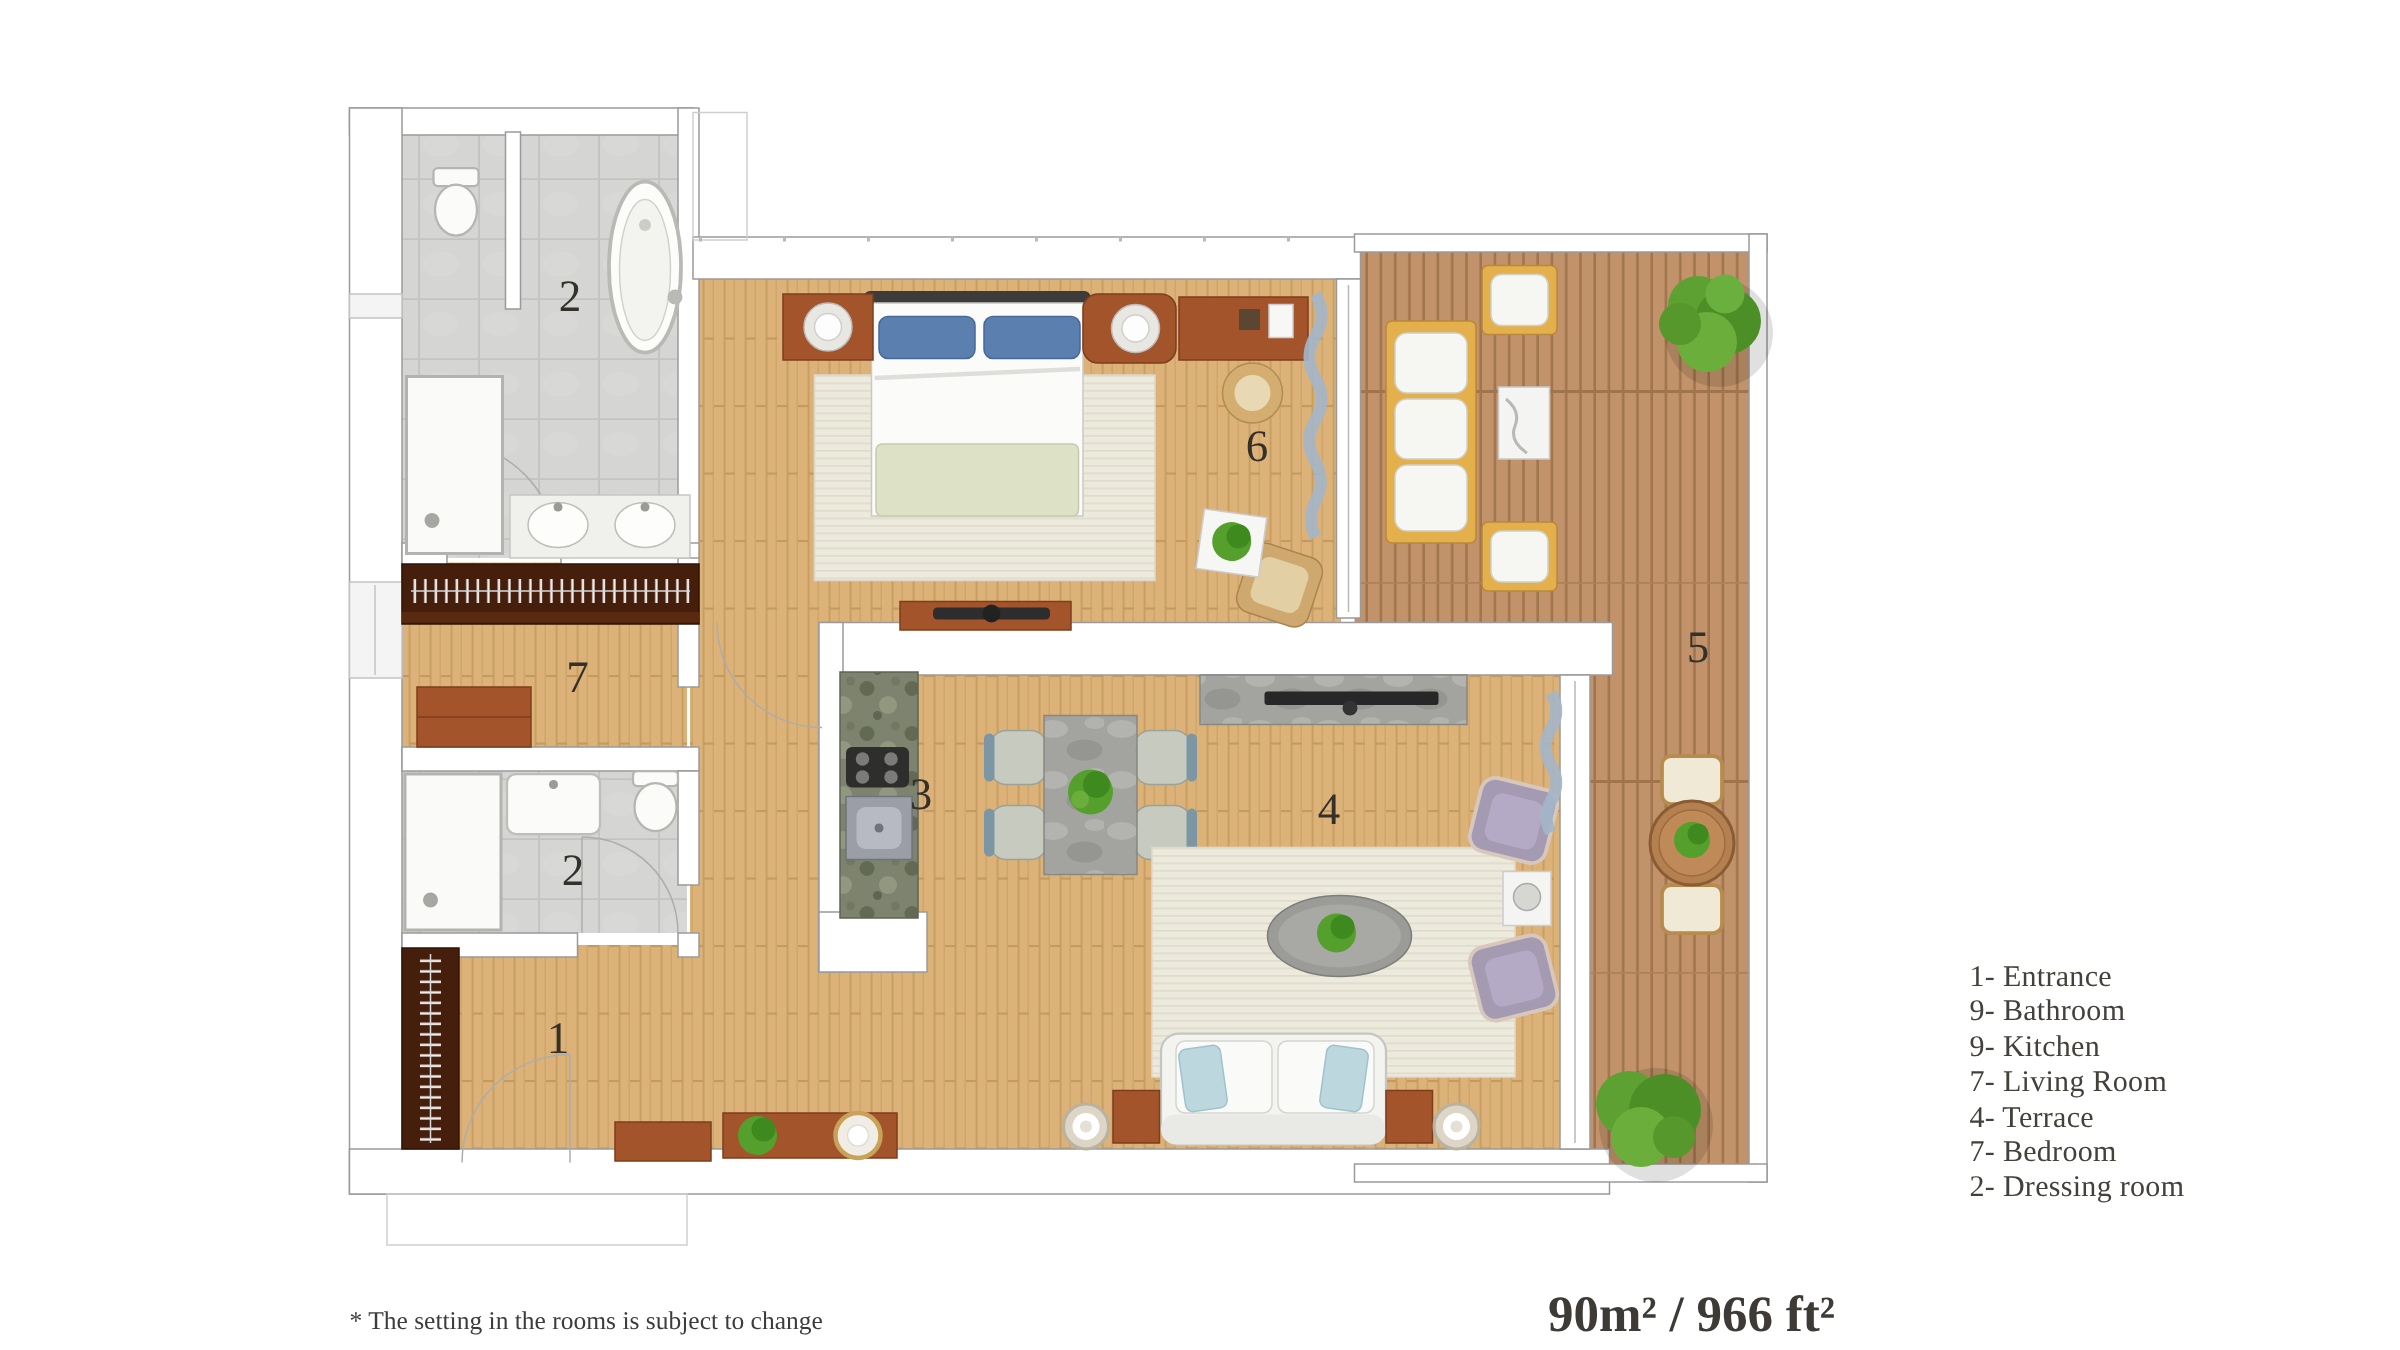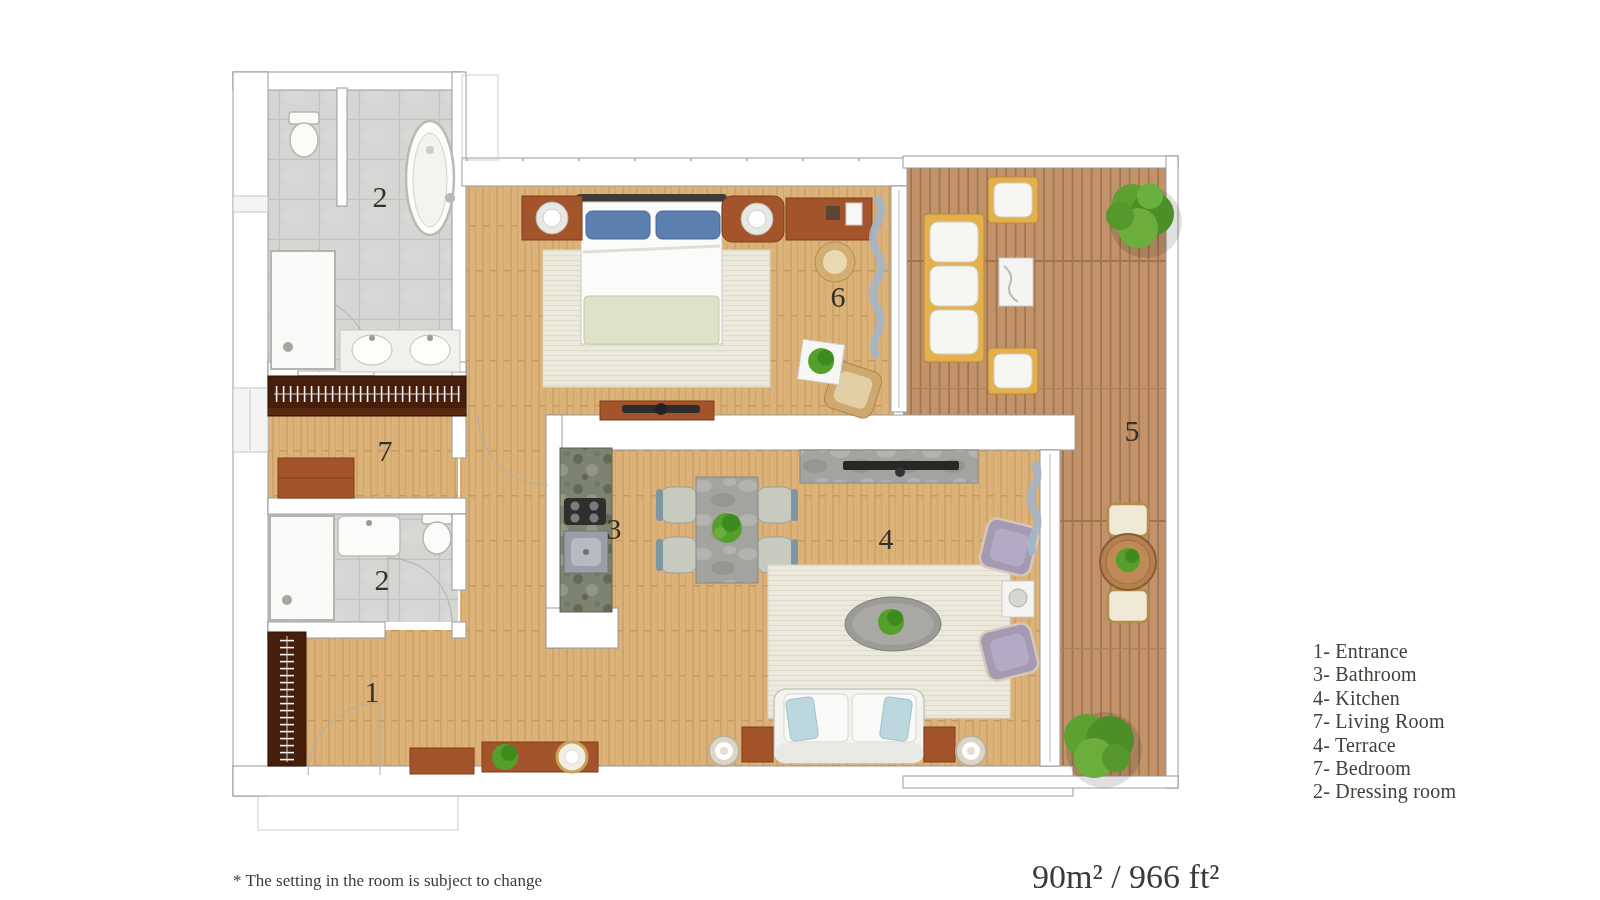--- a/index.html
+++ b/index.html
@@ -3,21 +3,21 @@
 <meta charset="utf-8">
 <style>
   html,body{margin:0;padding:0;background:#ffffff;}
   body{width:1600px;height:900px;position:relative;overflow:hidden;
        font-family:"Liberation Serif",serif;}
   .plan-svg{position:absolute;left:0;top:0;}
   .legend{position:absolute;left:1313px;top:640px;font-size:20px;line-height:23.4px;
           color:#44403a;letter-spacing:.2px;}
   .legend-item{white-space:nowrap;}
   .footnote{position:absolute;left:233px;top:871px;font-size:17px;color:#3c3c3c;}
-  .area-label{position:absolute;left:1032px;top:858px;font-size:34px;color:#3e3a35;}
+  .area-label{position:absolute;left:1032px;top:858px;font-size:34px;color:#3e3a35;font-weight:bold;}
   .roomnum{font-family:"Liberation Serif",serif;font-size:30px;fill:#34302a;}
   .wall{fill:#ffffff;stroke:#9a9a9a;stroke-width:1;}
   .faint{fill:none;stroke:#cfcfcf;stroke-width:1;}
   .fixture{fill:#fbfbf9;stroke:#b5b5b1;stroke-width:1.5;}
   .arc{fill:none;stroke:#adadab;stroke-width:1;}
   .wood-brown{fill:#a4542a;stroke:#7e3d1c;stroke-width:1;}
 </style>
 </head>
 <body>
 
@@ -377,22 +377,22 @@
     <text class="roomnum" x="382" y="590">2</text>
     <text class="roomnum" x="614" y="539">3</text>
     <text class="roomnum" x="886" y="549">4</text>
     <text class="roomnum" x="372" y="702">1</text>
     <text class="roomnum" x="1132" y="441">5</text>
   </g>
 </svg>
 
 <div class="legend">
   <div class="legend-item">1- Entrance</div>
-  <div class="legend-item">3- Bathroom</div>
-  <div class="legend-item">4- Kitchen</div>
+  <div class="legend-item">9- Bathroom</div>
+  <div class="legend-item">9- Kitchen</div>
   <div class="legend-item">7- Living Room</div>
   <div class="legend-item">4- Terrace</div>
   <div class="legend-item">7- Bedroom</div>
   <div class="legend-item">2- Dressing room</div>
 </div>
 
-<div class="footnote">* The setting in the room is subject to change</div>
+<div class="footnote">* The setting in the rooms is subject to change</div>
 <div class="area-label">90m² / 966 ft²</div>
 
 </body></html>

